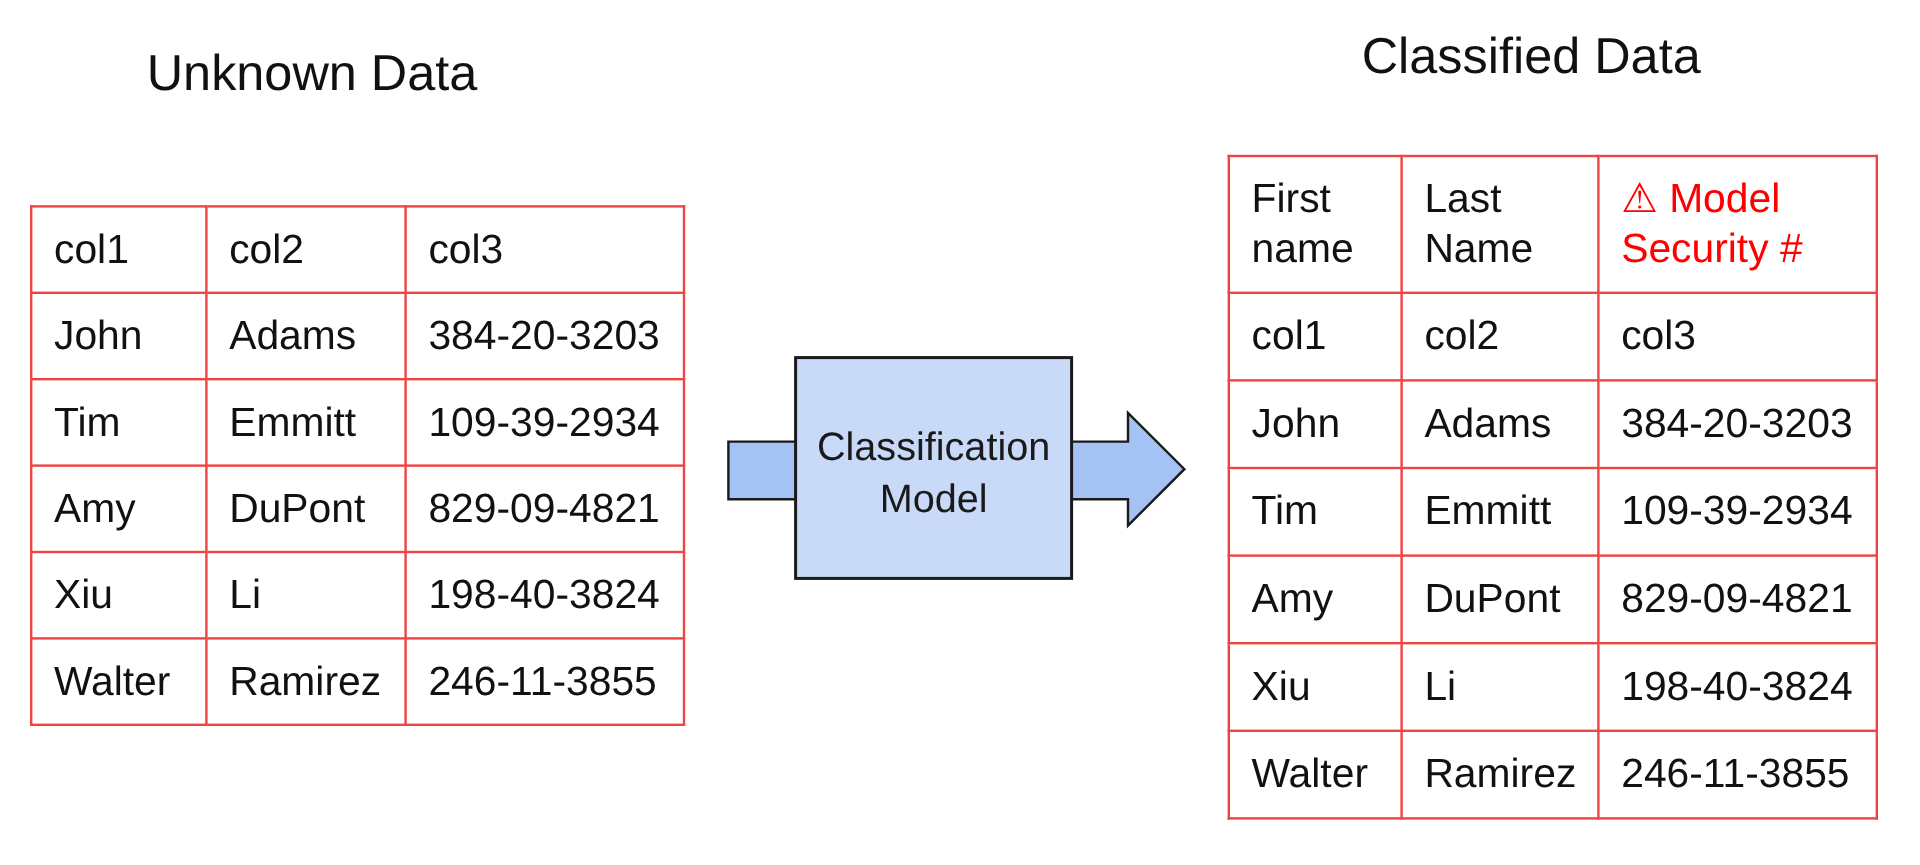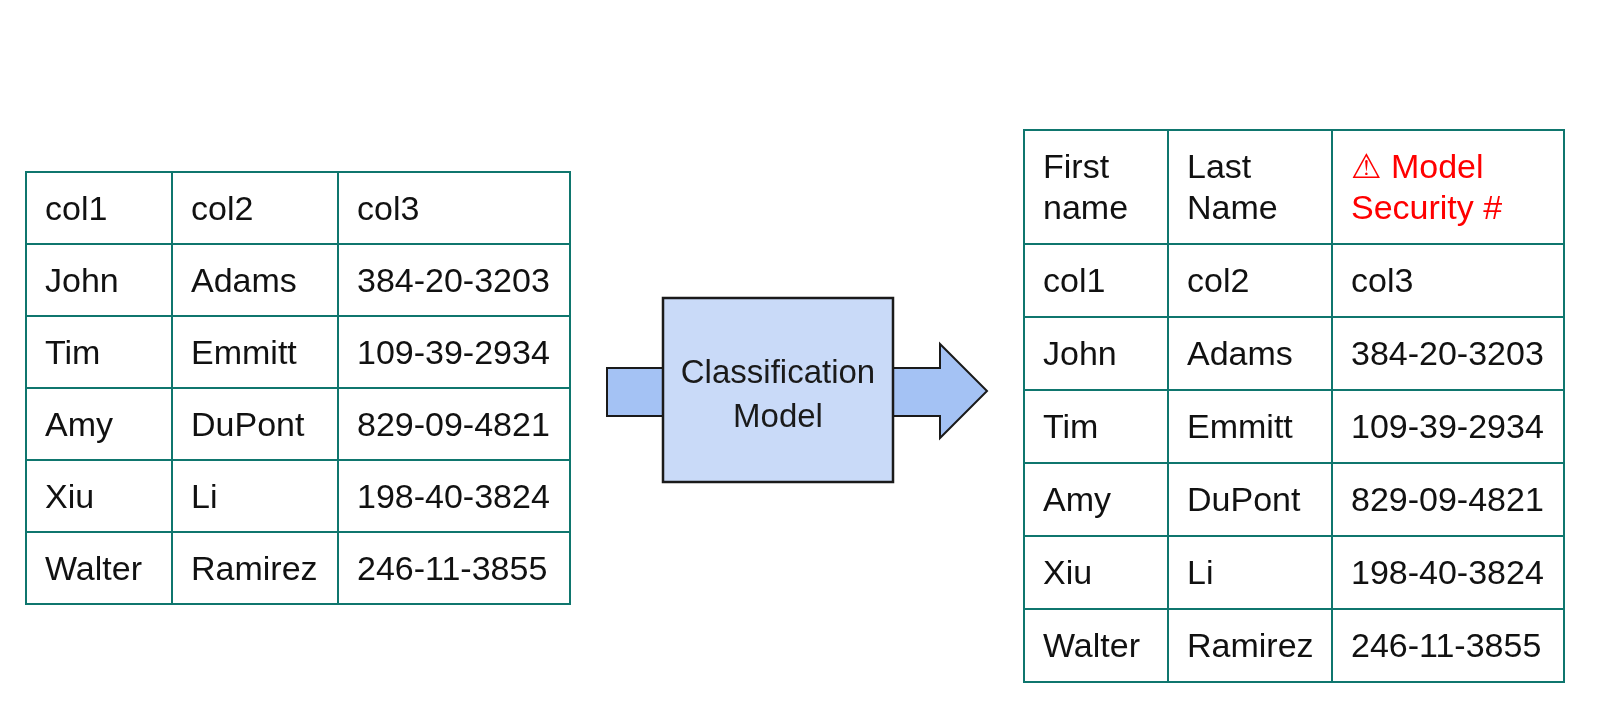--- a/index.html
+++ b/index.html
@@ -29,21 +29,21 @@
   table.data-table {
     position: absolute;
     border-collapse: collapse;
     table-layout: fixed;
     background: #ffffff;
   }
   #left-table  { left: 25px;   top: 171px; width: 544px; }
   #right-table { left: 1023px; top: 129px; width: 540px; }
 
   .data-table td {
-    border: 2px solid #0f766e;
+    border: 2px solid #ef4444;
     vertical-align: middle;
     text-align: left;
     padding: 4px 10px 4px 18px;
     font-size: 34px;
     line-height: 1.2;
     color: #111111;
     overflow: hidden;
   }
   #left-table td  { height: 72px; }
   #right-table td { height: 73px; }
@@ -58,21 +58,23 @@
     font-family: "Liberation Sans", "DejaVu Sans", sans-serif;
     font-size: 33px;
     fill: #1a1a1a;
   }
 </style>
 </head>
 <body>
 
 <div class="canvas">
 
+  <div class="title" id="left-title">Unknown Data</div>
 
+  <div class="title" id="right-title">Classified Data</div>
 
   <table class="data-table" id="left-table">
     <colgroup>
         <col style="width:146px">
         <col style="width:166px">
         <col style="width:232px">
       </colgroup>
     <tbody>
       <tr>
         <td class="bold">col1</td>

